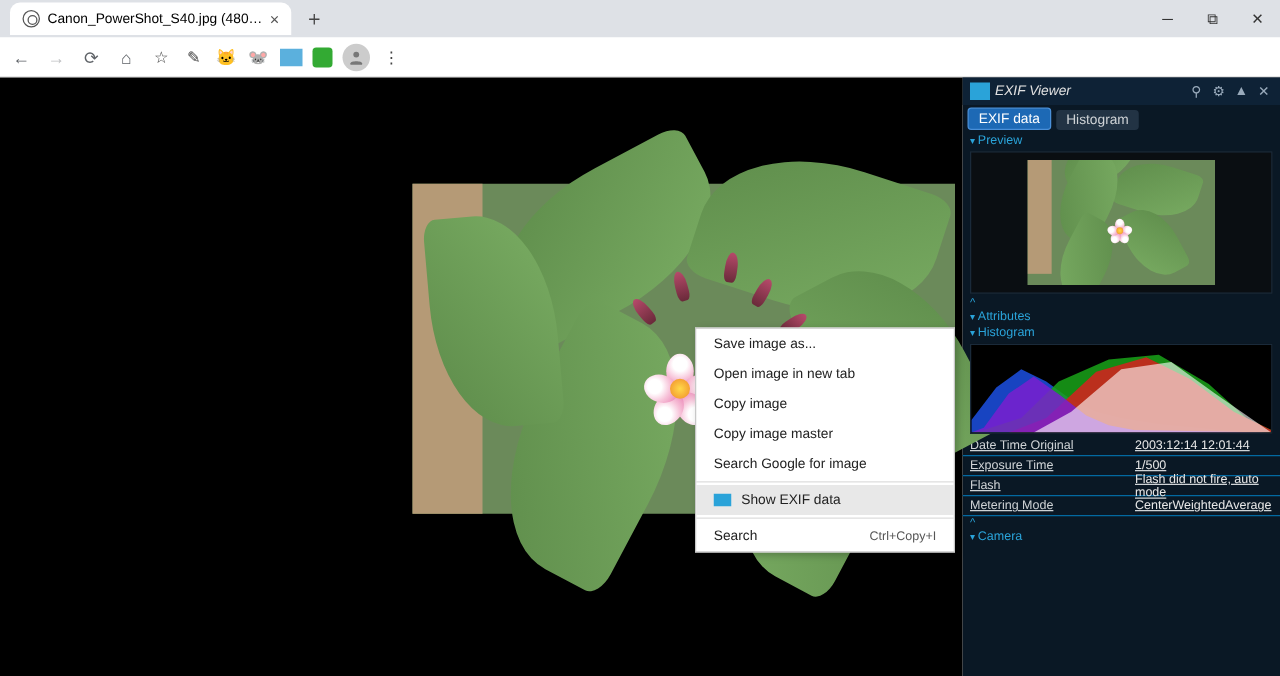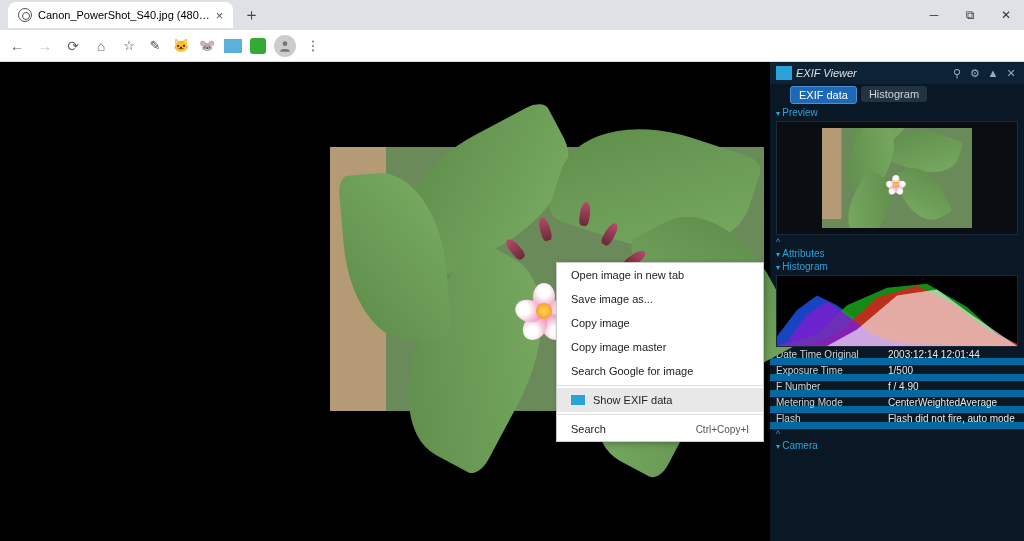--- a/index.html
+++ b/index.html
@@ -37,34 +37,34 @@
   .ctxmenu .sep { height:1px; background:#ddd; margin:2px 0; }
   .ctxmenu .shortcut { margin-left:auto; color:#555; font-size:10px; }
   .exifsmall { width:14px; height:10px; background:#2aa3d9; display:inline-block; }
 
   
   .panelhead { height:22px; background:#0e2236; display:flex; align-items:center; padding:0 6px; gap:4px; }
   .panelhead .badge { width:16px;height:14px;background:#2aa3d9; }
   .panelhead .title { font-size:11px; color:#e0e0e0;font-style:italic; }
   .panelhead .ctrl { margin-left:auto; display:flex; gap:4px; }
   .panelhead .ctrl span { width:14px; height:14px; color:#9ab; font-size:11px; display:flex;align-items:center;justify-content:center; }
-  .tabs { height:22px; display:flex; align-items:flex-start; padding:2px 20px; gap:4px; }
+  .tabs { height:22px; display:flex; align-items:flex-end; padding:2px 4px; gap:4px; }
   .tabbtn { padding:2px 8px; font-size:11px; border-radius:3px; color:#cfd3d6; }
   .tabbtn.active { background:#1d69b5; color:#fff; border:1px solid #4a90d9; }
   .tabbtn.inactive { background:#223344; }
   .sectionlbl { font-size:10px; color:#2aa3d9; padding:1px 6px; }
   .sectionlbl::before { content:"▾ "; color:#2aa3d9; font-size:8px; }
   .preview { margin:2px 6px; height:114px; background:#0a0e12; border:1px solid #1a2a3a; display:flex; align-items:center; justify-content:center; }
   .previmg { width:150px; height:100px; background:#6b8a5a; }
   .thin { height:10px; display:flex; align-items:center; padding:0 6px; color:#2aa3d9; font-size:9px; }
   .histo { margin:2px 6px; height:72px; background:#000; border:1px solid #1a2a3a; position:relative; overflow:hidden; }
   .exiftable { margin:0 0; }
-  .row { display:flex; height:16px; align-items:flex-start; border-bottom:7px solid #0369a1; }
+  .row { display:flex; height:16px; align-items:center; border-bottom:1px solid #0369a1;text-decoration:underline; }
   .row .k { width:112px; padding-left:6px; color:#cfd3d6; font-size:10px; }
-  .row .v { flex:1; padding-left:6px; color:#e8e8e8; font-size:10px; }
+  .row .v { flex:1; padding-left:6px; color:#e8e8e8; font-size:10px;margin-left:20px; }
 
   
   .leaf { position:absolute; background:linear-gradient(145deg,#5d8b4a,#7aad63); border-radius:60% 10% 60% 10%; }
   .flower { position:absolute; width:48px;height:48px; left:190px; top:140px; }
   .petal { position:absolute; width:22px;height:28px; background:radial-gradient(circle at 50% 30%, #fff 25%, #f7c3d9 55%, #e87ab0 100%); border-radius:50% 50% 50% 50%; }
   .f1{left:13px;top:-4px;} .f2{left:28px;top:10px;transform:rotate(72deg);} .f3{left:22px;top:26px;transform:rotate(144deg);} .f4{left:4px;top:26px;transform:rotate(216deg);} .f5{left:-2px;top:10px;transform:rotate(288deg);}
   .ctr{position:absolute;left:16px;top:16px;width:16px;height:16px;background:radial-gradient(circle,#ffd94a,#f08a2a);border-radius:50%;}
   .bud { position:absolute; width:10px;height:24px; background:linear-gradient(#b64a6a,#6a2a3a); border-radius:50% 50% 30% 30%; }
   .wall { position:absolute; left:0; top:0; width:56px; height:100%; background:#b59a76; }
 
@@ -130,24 +130,24 @@
           <div class="petal f2"></div>
           <div class="petal f3"></div>
           <div class="petal f4"></div>
           <div class="petal f5"></div>
           <div class="ctr"></div>
       </div>
     </div>
 
     <div class="ctxmenu">
       <div class="item">
+          <span>Save image as...</span>
+        </div>
+      <div class="item">
           <span>Open image in new tab</span>
-        </div>
-      <div class="item">
-          <span>Save image as...</span>
         </div>
       <div class="item">
           <span>Copy image</span>
         </div>
       <div class="item">
           <span>Copy image master</span>
         </div>
       <div class="item">
           <span>Search Google for image</span>
         </div>
@@ -215,28 +215,24 @@
     <div class="exiftable">
       <div class="row">
           <div class="k">Date Time Original</div>
           <div class="v">2003:12:14 12:01:44</div>
         </div>
       <div class="row">
           <div class="k">Exposure Time</div>
           <div class="v">1/500</div>
         </div>
       <div class="row">
-          <div class="k">F Number</div>
-          <div class="v">f / 4.90</div>
+          <div class="k">Flash</div>
+          <div class="v">Flash did not fire, auto mode</div>
         </div>
       <div class="row">
           <div class="k">Metering Mode</div>
           <div class="v">CenterWeightedAverage</div>
         </div>
-      <div class="row">
-          <div class="k">Flash</div>
-          <div class="v">Flash did not fire, auto mode</div>
-        </div>
     </div>
     <div class="thin">^</div>
     <div class="sectionlbl">Camera</div>
   </div>
 </div>
 
 </body></html>

